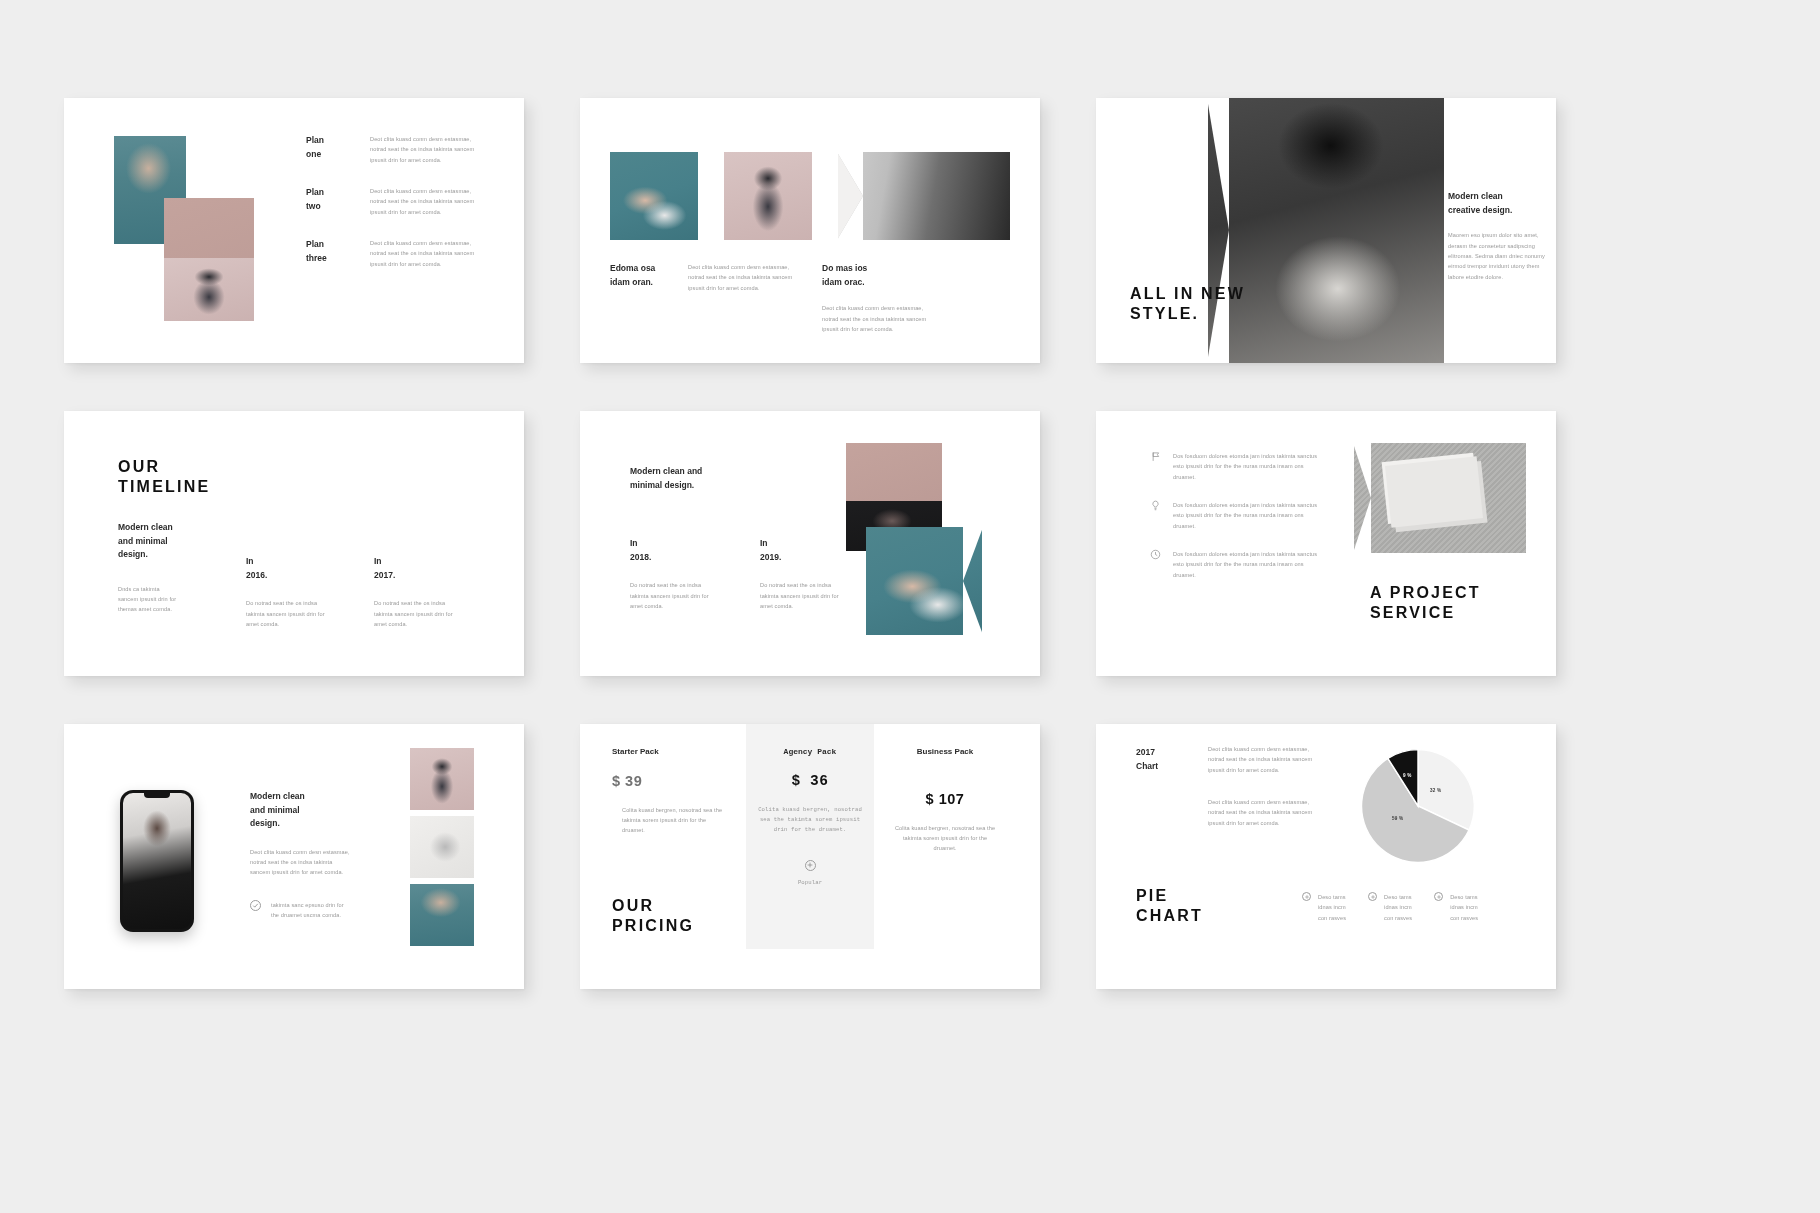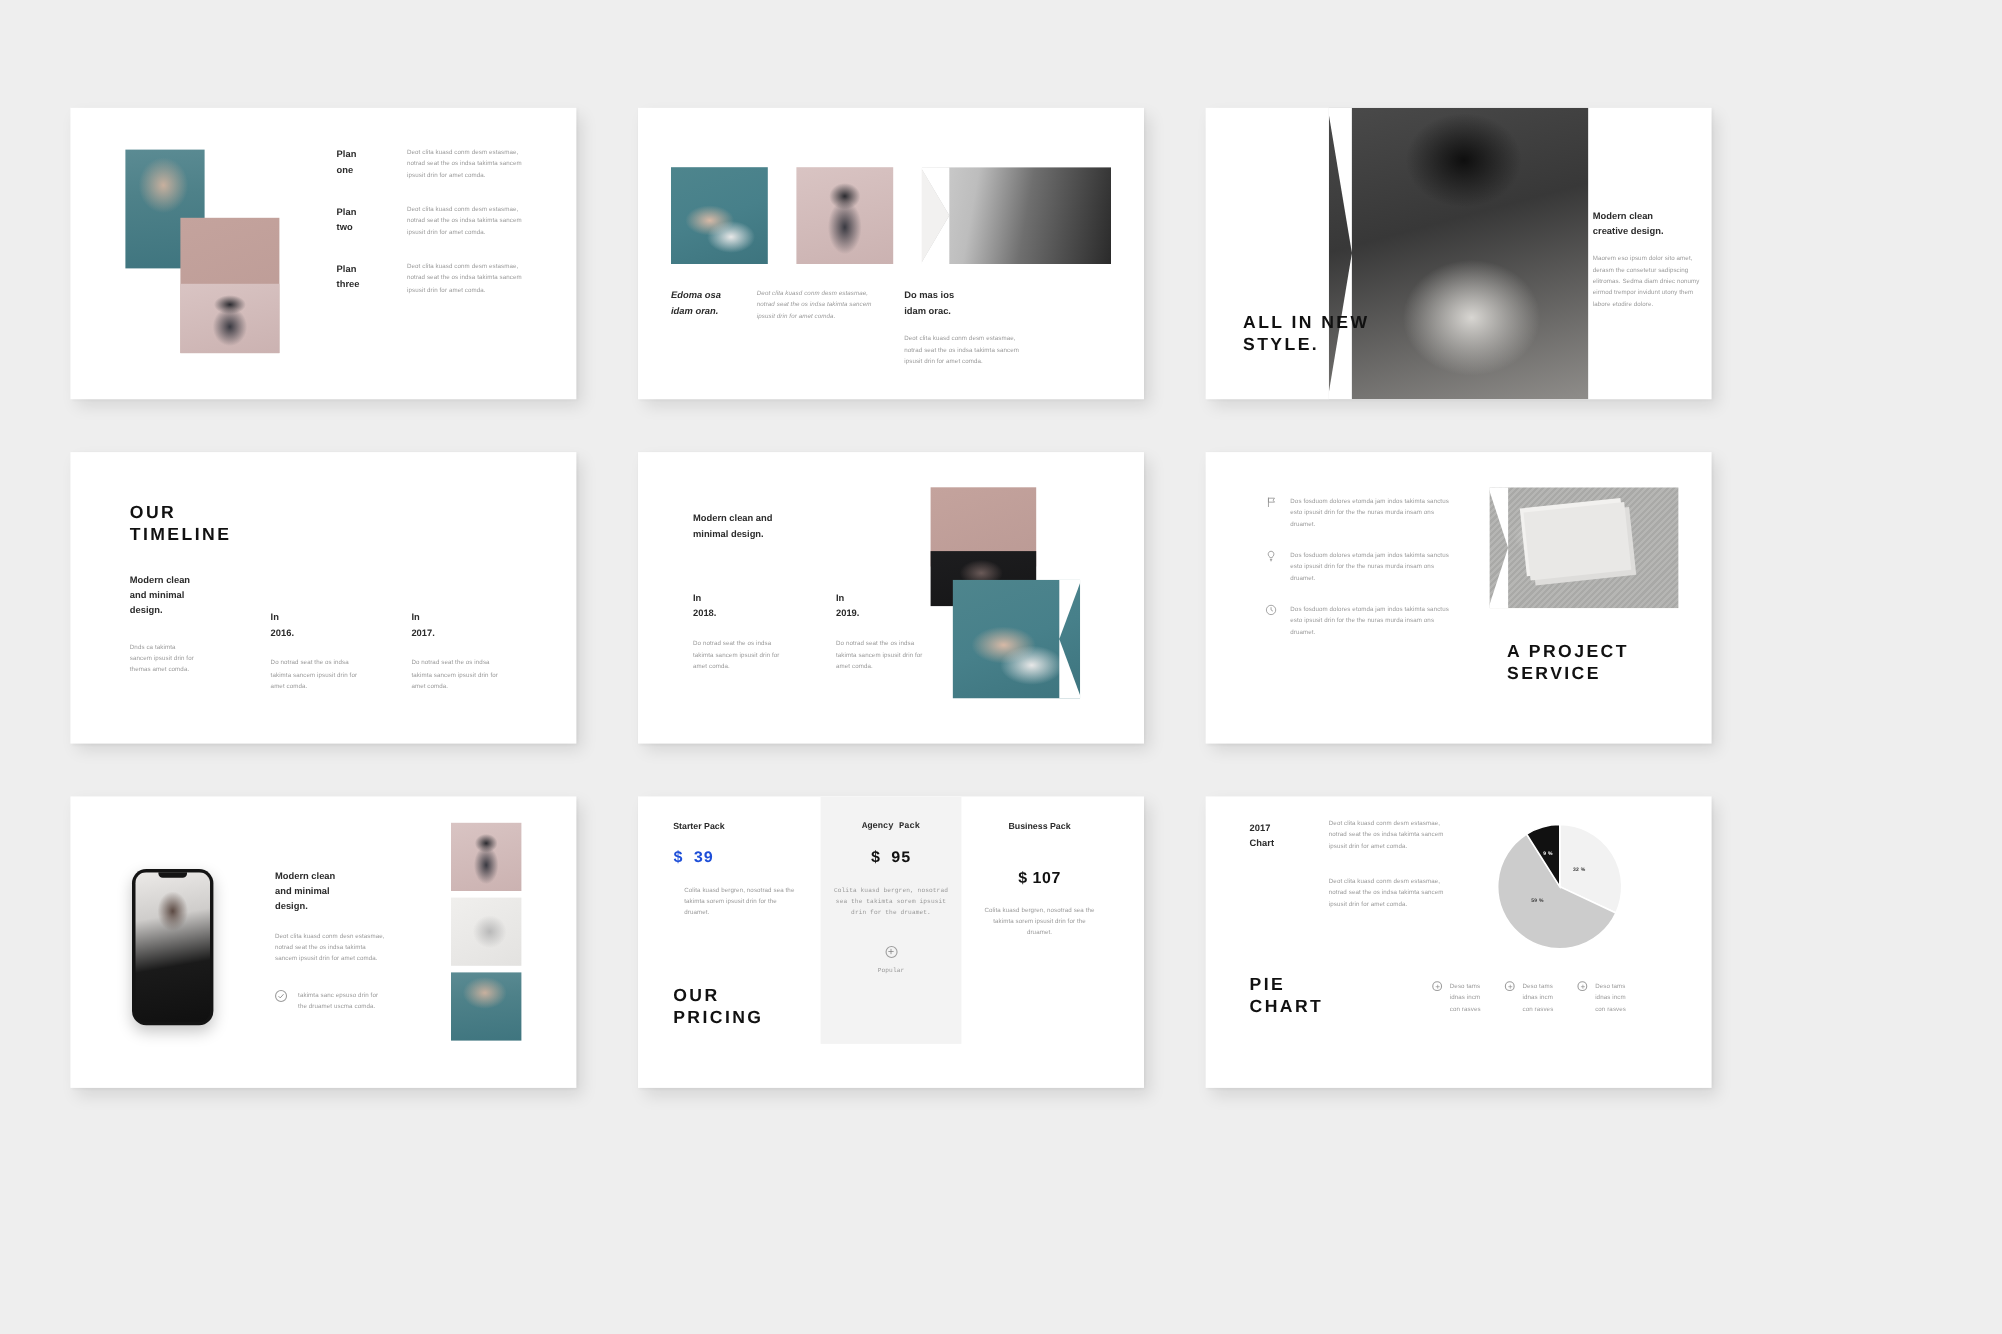--- a/index.html
+++ b/index.html
@@ -174,21 +174,21 @@
     <div style="position:absolute;left:258px;top:54px;width:172px;height:88px;overflow:hidden;">
       <div class="ph bwgrad" style="left:0;top:0;width:172px;height:88px;"></div>
       <div style="position:absolute;left:-1px;top:0;width:0;height:0;
                   border-top:44px solid #ffffff;border-bottom:44px solid #ffffff;
                   border-left:26px solid transparent;"></div>
       <div style="position:absolute;left:-1px;top:0;width:0;height:0;
                   border-top:44px solid transparent;border-bottom:44px solid transparent;
                   border-left:26px solid #f2f1f0;"></div>
     </div>
 
-    <div style="position:absolute;left:30px;top:164px;display:flex;gap:14px;width:200px;font-style:italic;">
+    <div style="position:absolute;left:30px;top:164px;display:flex;gap:14px;width:200px;">
       <div style="width:64px;">
         <div class="h-item">Edoma osa</div>
         <div class="h-item">idam oran.</div>
       </div>
       <div class="body-txt" style="width:110px;">Deot clita kuasd conm  desm estasmae, notrad seat the os indsa takimta sancem ipsusit drin for amet comda.</div>
     </div>
 
     <div style="position:absolute;left:242px;top:164px;display:flex;gap:14px;width:200px;flex-direction:column;">
       <div style="width:62px;">
         <div class="h-item">Do mas ios</div>
@@ -341,27 +341,27 @@
     </div>
 
     <div class="ph rosephoto" style="left:346px;top:24px;width:64px;height:62px;"></div>
     <div class="ph palm" style="left:346px;top:92px;width:64px;height:62px;"></div>
     <div class="ph teal" style="left:346px;top:160px;width:64px;height:62px;"></div>
   </div>
 
   <div class="slide">
     <div style="position:absolute;left:32px;top:22px;width:126px;">
       <div class="h-item" style="font-size:8px;margin-bottom:14px;">Starter Pack</div>
-      <div style="font-weight:700;font-size:14.5px;color:#1d4ed8;letter-spacing:0.5px;margin-bottom:16px;font-family:Liberation Mono, monospace;">$ 39</div>
+      <div style="font-weight:700;font-size:14.5px;color:#737373;letter-spacing:0.5px;margin-bottom:16px;">$ 39</div>
       <div class="body-txt" style="padding:0 10px;">Colita kuasd bergren, nosotrad sea the takimta sorem ipsusit drin for the druamet.</div>
     </div>
 
     <div style="position:absolute;left:166px;top:0;width:128px;height:225px;background:#f3f3f3;text-align:center;padding-top:22px;font-family:Liberation Mono, monospace;">
       <div class="h-item" style="font-size:8px;margin-bottom:14px;">Agency Pack</div>
-      <div style="font-weight:700;font-size:14.5px;color:#111;letter-spacing:0.5px;margin-bottom:16px;">$ 95</div>
+      <div style="font-weight:700;font-size:14.5px;color:#111;letter-spacing:0.5px;margin-bottom:16px;">$ 36</div>
       <div class="body-txt" style="padding:0 12px;margin-bottom:24px;">Colita kuasd bergren, nosotrad sea the takimta sorem ipsusit drin for the druamet.</div>
       <div style="display:flex;justify-content:center;margin-bottom:7px;">
         <div class="circ-ic">
           <svg viewBox="0 0 12 12" width="8" height="8" fill="none" stroke="#7d7d7d" stroke-width="1">
             <path d="M6 2.4v7.2M2.4 6h7.2"></path>
           </svg>
         </div>
       </div>
       <div class="body-txt" style="text-align:center;">Popular</div>
     </div>

